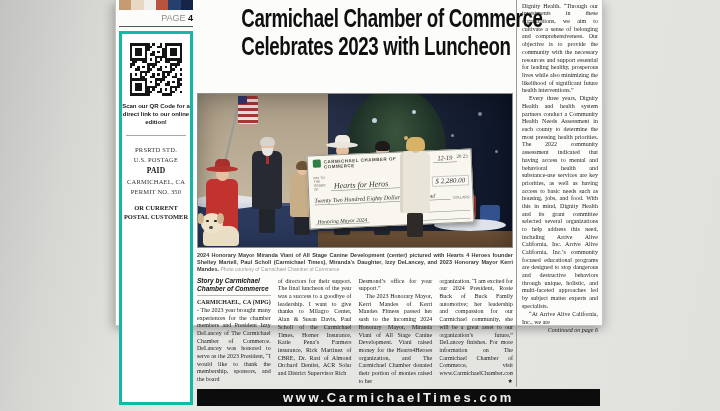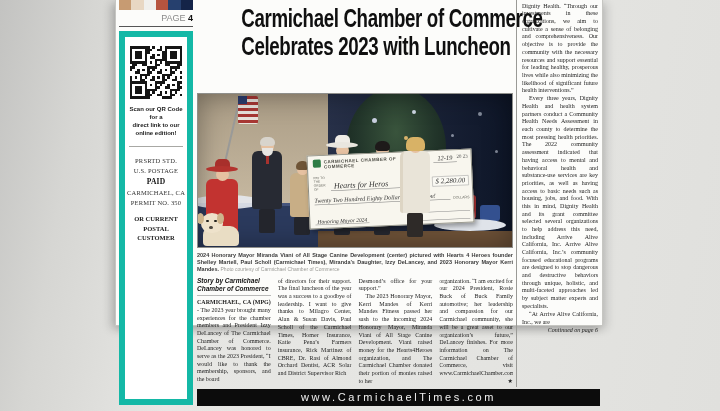--- a/index.html
+++ b/index.html
@@ -22,21 +22,21 @@
   .strip { position:absolute; left:0; top:0; width:74px; height:10px; display:flex; overflow:hidden; }
   .strip span { flex:1; }
   .pageno {
     position:absolute; left:0; top:12px; width:74px; height:15px;
     font-family:"Liberation Sans",sans-serif; font-size:9px; text-align:right;
     color:#8a8a8a; border-bottom:1.5px solid #555; line-height:13px;
   }
   .pageno b { color:#111; }
   .mailpanel {
     position:absolute; left:0; top:31px; width:74px; height:374px;
-    border:6px solid #14b8a6; background:#fff; text-align:center;
+    border:3px solid #14b8a6; background:#fff; text-align:center;
   }
   .qr { display:grid; grid-template-columns:repeat(21,2.5px); grid-auto-rows:2.5px;
         width:53px; margin:9px auto 0; background:#fff; }
   .qr i.b { background:#151515; }
   .scantext { margin-top:6px; font-family:"Liberation Sans",sans-serif; font-weight:bold;
               font-size:6px; line-height:1.35; color:#222; }
   .mailrule { border:none; border-top:1px solid #a8a8a4; margin:9px 4px 0; }
   .postage { margin-top:9px; font-size:6.5px; line-height:1.55; color:#333; letter-spacing:.2px; }
   .postage .bold { font-weight:bold; font-size:7.5px; color:#111; }
   .postage2 { margin-top:6px; font-size:6.5px; line-height:1.5; font-weight:bold; color:#222; }
@@ -127,21 +127,21 @@
           display:flex; gap:14px; font-size:12px; line-height:1.28; color:#1d1d1d; }
   .col { flex:1; text-align:justify; overflow:hidden; }
   .byline { font-family:"Liberation Sans",sans-serif; font-weight:bold; font-style:italic; font-size:13px;
             line-height:1.2; color:#111; text-align:left; }
   .byrule { border:none; border-top:1.5px solid #777; margin:5px 0 6px; }
   .dateline { font-weight:bold; }
   .indent { text-indent:14px; }
   .star { float:right; font-size:12px; }
 
   .banner { position:absolute; left:81px; top:389px; width:403px; height:17px; background:#0c0c0c;
-            color:#efefef; font-family:"Liberation Sans",sans-serif; font-weight:normal; font-size:11px;
+            color:#efefef; font-family:"Liberation Sans",sans-serif; font-weight:bold; font-size:13px;
             letter-spacing:2.6px; text-align:center; line-height:17px; }
 
   .vrule { position:absolute; left:400px; top:0; width:1px; height:387px; background:#9a9a96; }
 
   .rightcol { position:absolute; left:406px; top:2px; width:152px; height:780px; transform:scale(.5);
               transform-origin:0 0; font-size:12px; line-height:1.28; color:#1d1d1d; text-align:justify; }
   .rightcol p + p { margin-top:1px; }
   .continued { font-style:italic; text-align:right; margin-top:2px; }
 </style>
 </head>

